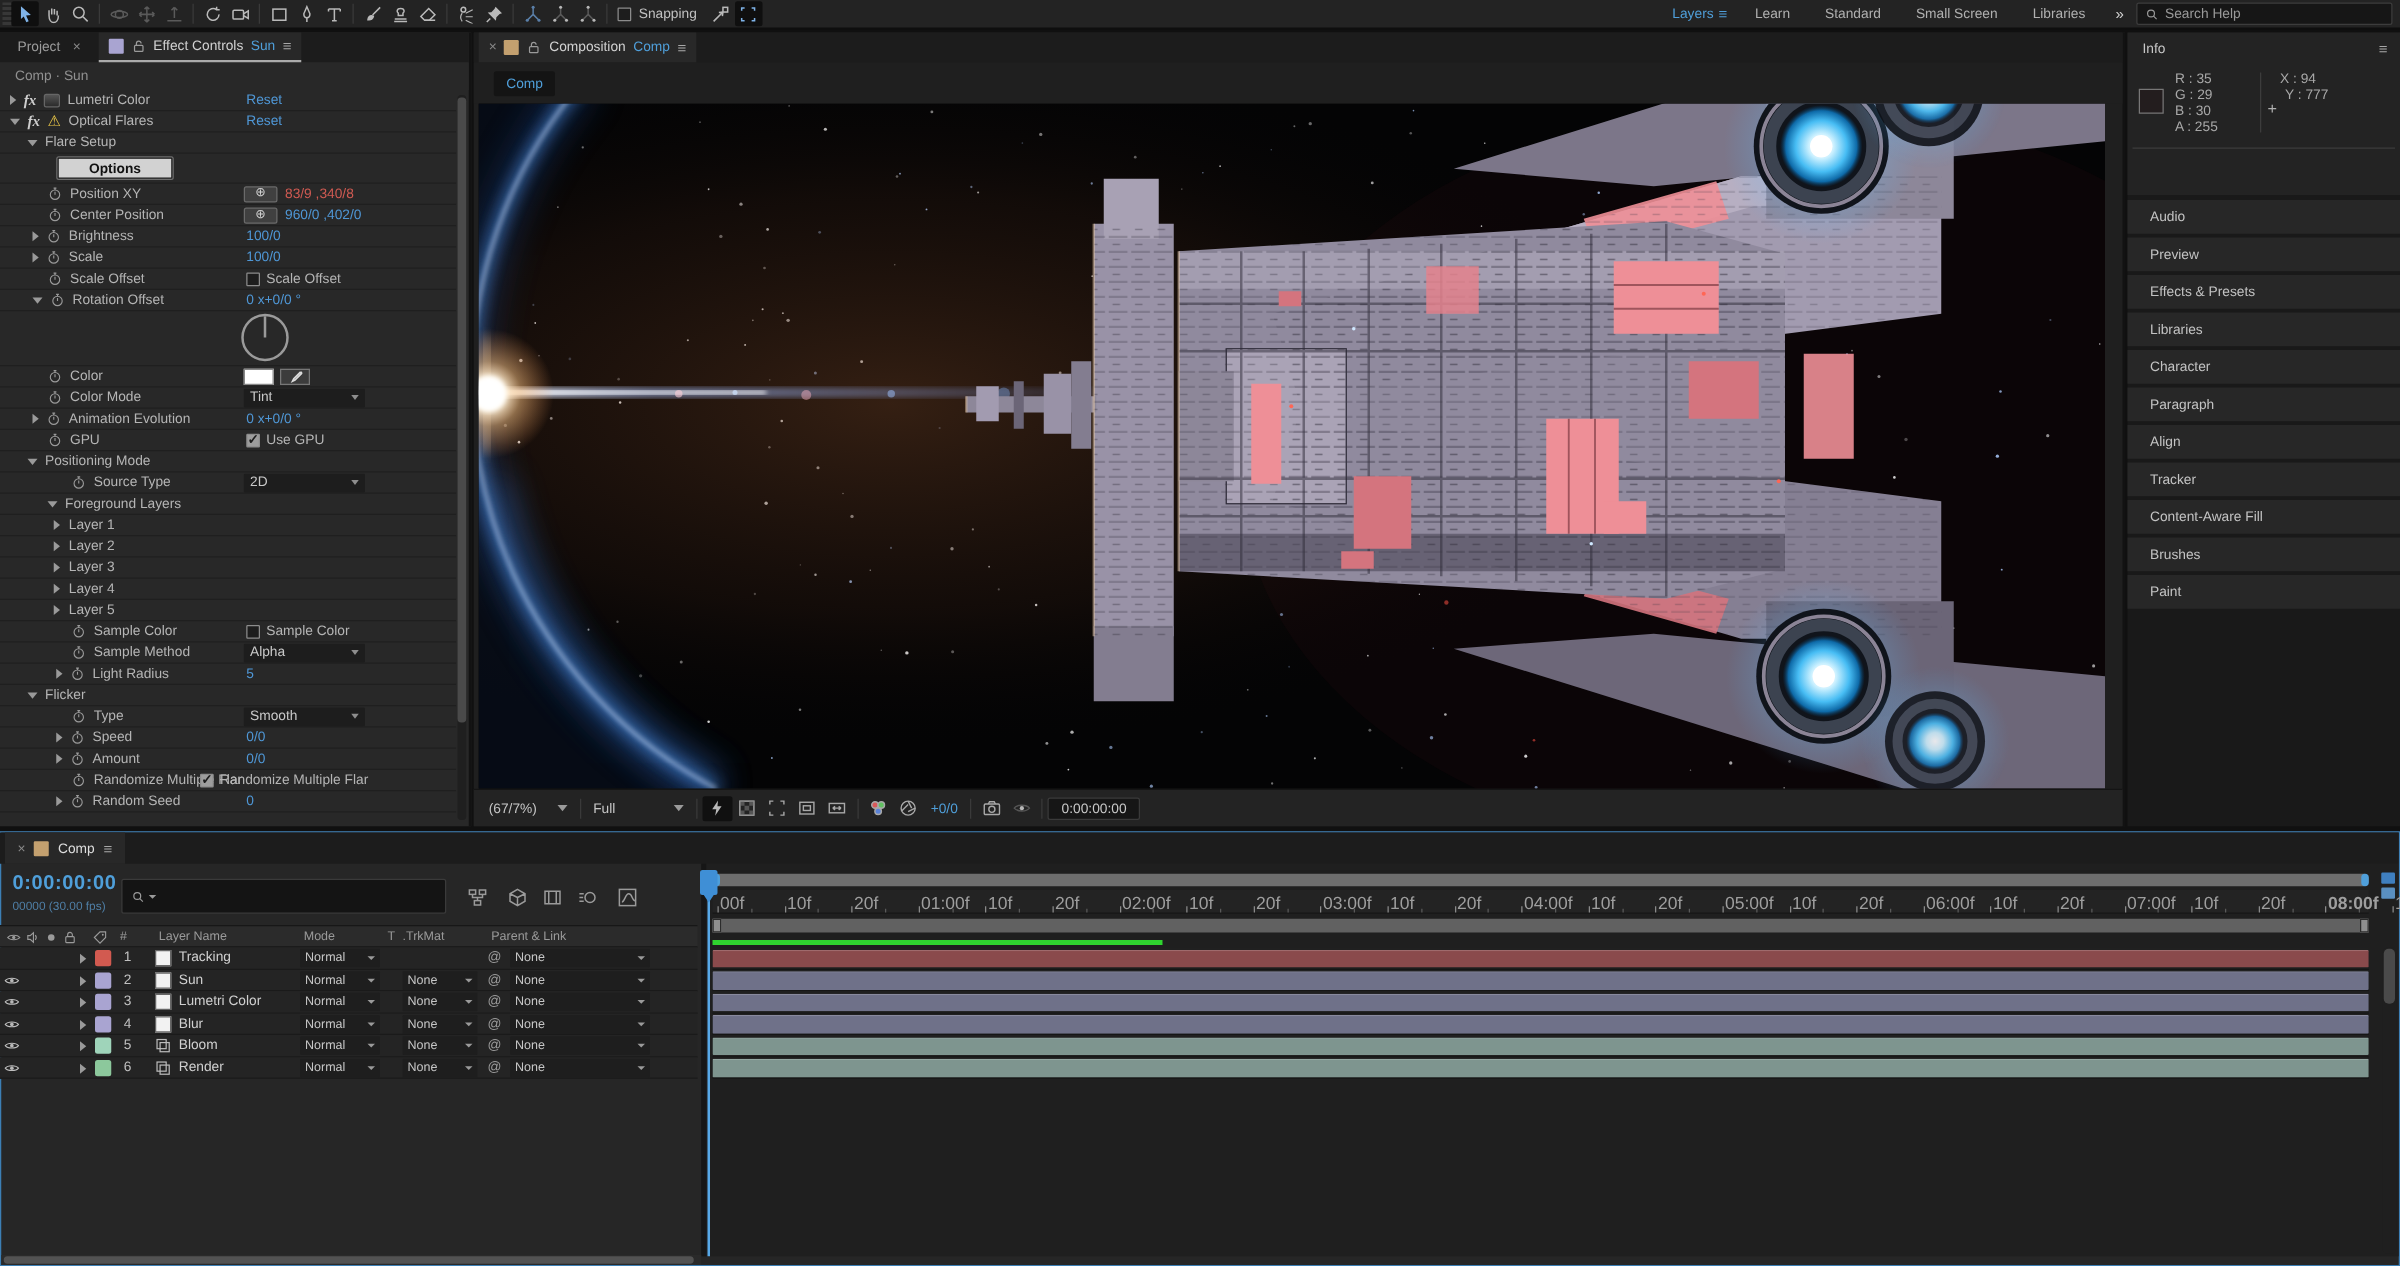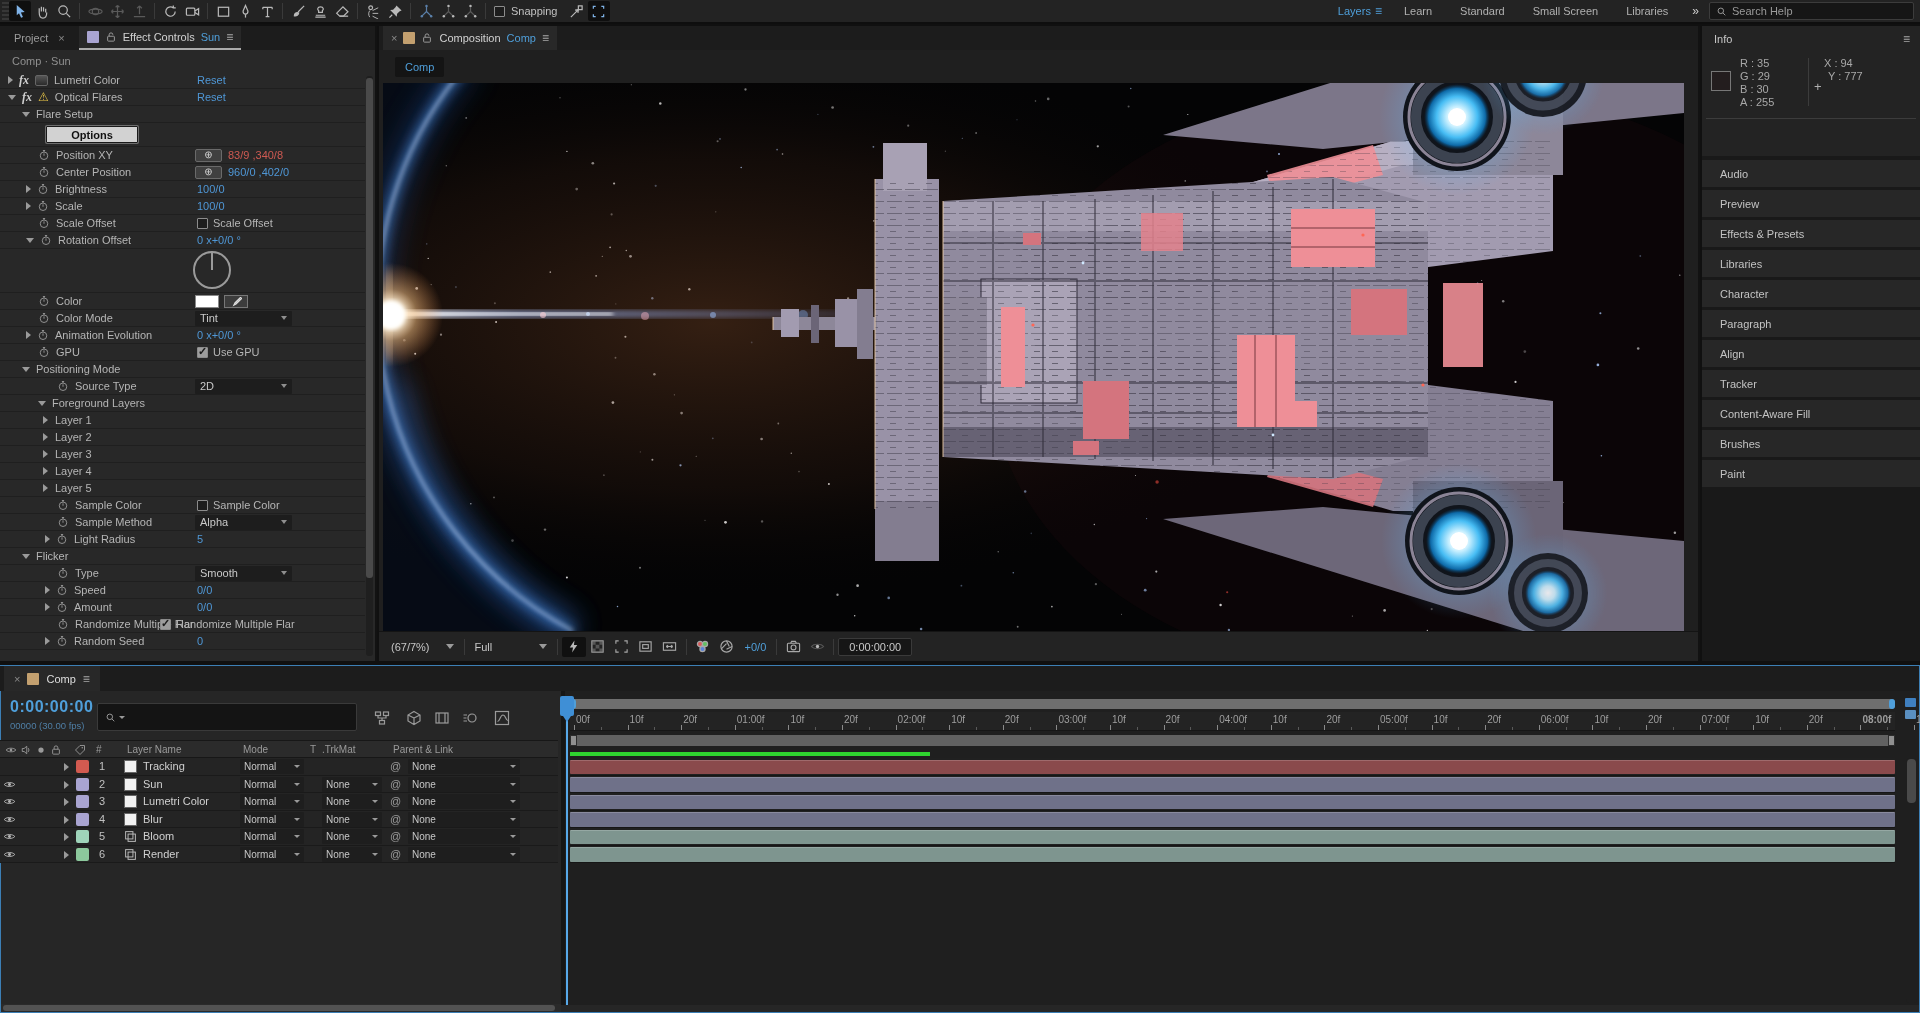--- a/index.html
+++ b/index.html
@@ -115,21 +115,21 @@
   .lnum{position:absolute;left:99px;top:2px;color:#c0c0c0}
   .licon{position:absolute;left:124px;top:2px;width:13px;height:13px}
   .lname{position:absolute;left:143px;top:2px;color:#d0d0d0}
   .texp{position:absolute;left:64px;top:5px}
   .atp{position:absolute;left:390px;top:2px;color:#9a9a9a;font-size:11px}
   
   #graph{position:absolute;left:561px;top:26px;right:1px;bottom:8px;background:#1f1f1f;border-left:4px solid #161616}
   #nav-band{position:absolute;left:5px;top:8px;right:24px;height:10px;background:#6e6e6e;border-radius:4px}
   .navcap{position:absolute;top:0;width:6px;height:10px;background:#4f9fda;border-radius:3px}
   #ruler{position:absolute;left:5px;top:21px;right:24px;height:19px;background:#232323;border-bottom:1px solid #161616}
-  .rlbl{position:absolute;top:2px;color:#9e9e9e;font-size:10px;transform:translateX(2px);white-space:nowrap}
+  .rlbl{position:absolute;top:2px;color:#9e9e9e;font-size:14px;transform:translateX(2px);white-space:nowrap}
   .rtick{position:absolute;bottom:0;width:1px;height:5px;background:#8a8a8a}
   .rtick.minor{height:3px;background:#5a5a5a}
   #workarea{position:absolute;left:5px;top:44px;right:24px;height:11px;background:#616161;border-radius:1px}
   .wah{position:absolute;top:0;width:7px;height:11px;background:#8f8f8f;border:1px solid #2c2c2c}
   #cacheline{position:absolute;left:5px;top:61px;height:4px;background:#2fd42f}
   #bars{position:absolute;left:5px;top:67px;right:24px}
   .btrack{height:17.5px;position:relative;background:#202020;border-bottom:1px solid #161616}
   .tbar{position:absolute;left:0;top:1.5px;right:0;height:14.5px;border-radius:1px;border-top:1px solid rgba(255,255,255,.18)}
   #playhead-line{position:absolute;left:566px;top:33px;width:2px;height:307px;background:#57a8e8;z-index:30}
   #playhead-head{position:absolute;left:560px;top:31px;width:14px;height:20px;background:#3f8fd6;border-radius:2px;z-index:31}

